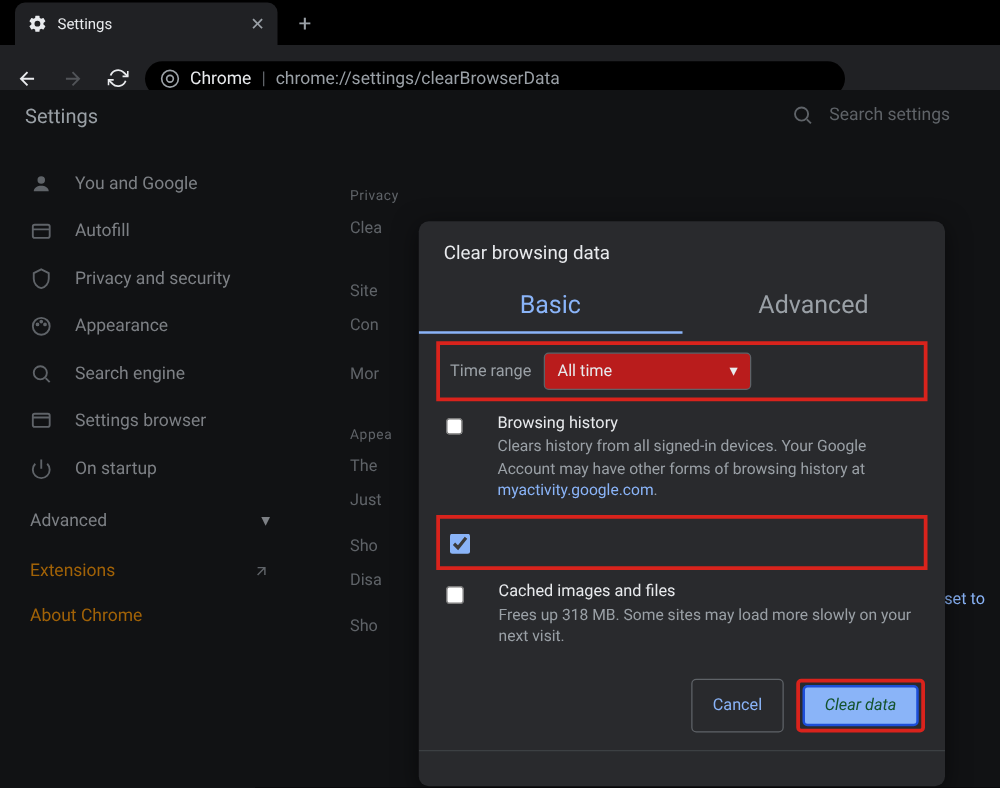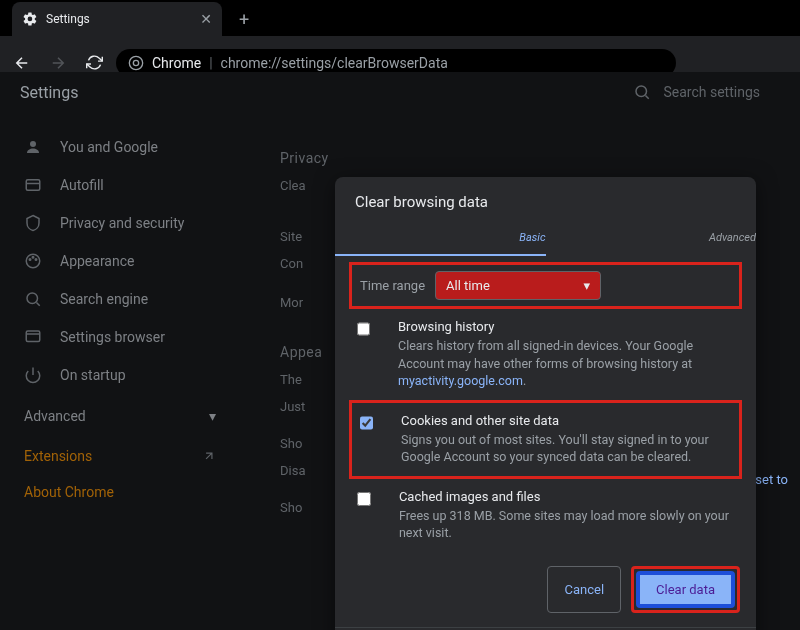--- a/index.html
+++ b/index.html
@@ -20,40 +20,40 @@
 .content { position: absolute; top: 72px; left: 0; right: 0; bottom: 0; background: #111214; }
 .settings-header { position: absolute; top: 0; left: 0; right: 0; height: 40px; display: flex; align-items: center; padding: 0 20px; }
 .settings-title { font-size: 16px; color: #9aa0a6; }
 .search-settings { position: absolute; right: 40px; display: flex; align-items: center; gap: 12px; color: #5f6368; font-size: 14px; }
 .sidebar { position: absolute; top: 48px; left: 0; width: 240px; padding: 8px 0; }
 .side-item { display: flex; align-items: center; gap: 18px; padding: 10px 24px; font-size: 14px; color: #7d8085; }
 .side-item .ic { width: 18px; height: 18px; display: flex; align-items: center; justify-content: center; }
 .side-section { padding: 14px 24px; font-size: 14px; color: #7d8085; display: flex; align-items: center; justify-content: space-between; }
 .side-link { padding: 10px 24px; font-size: 14px; color: #a16207; display: flex; justify-content: space-between; align-items: center; }
 .bg-content { position: absolute; top: 48px; left: 260px; right: 0; bottom: 0; padding: 20px; color: #5f6368; font-size: 13px; }
-.bg-section-title { margin: 10px 0 6px 0; font-size: 14px; letter-spacing: 0.5px; }
+.bg-section-title { margin: 10px 0 6px 0; font-size: 11px; letter-spacing: 0.5px; }
 .bg-row { padding: 6px 0; }
 .dialog { position: absolute; top: 105px; left: 335px; width: 421px; background: #292a2d; border-radius: 8px; box-shadow: 0 4px 20px rgba(0,0,0,0.5); overflow: hidden; }
 .dialog-title { padding: 16px 20px 10px 20px; font-size: 15px; color: #e8eaed; }
 .tabs { display: flex; }
-.tabrow-item { flex: 1; text-align: right; padding: 10px 0; font-size: 11px; color: #9aa0a6; cursor: pointer; font-style: italic; }
+.tabrow-item { flex: 1; text-align: center; padding: 10px 0; font-size: 20px; color: #9aa0a6; cursor: pointer; }
 .tabrow-item.active { color: #8ab4f8; border-bottom: 2px solid #8ab4f8; }
 .section-pad { padding: 0 14px; }
 .time-range-wrap { border: 3px solid #d9231c; padding: 6px 8px; display: flex; align-items: center; gap: 10px; margin-top: 6px; }
 .time-range-label { font-size: 13px; color: #9aa0a6; }
 .time-select { background: #b91c1c; color: #e8eaed; border: 1px solid #5f6368; border-radius: 4px; padding: 6px 10px; font-size: 13px; flex: 1; display: flex; justify-content: space-between; align-items: center; max-width: 166px; }
 .check-row { display: flex; gap: 28px; padding: 10px 8px; }
 .check-row input[type=checkbox] { width: 16px; height: 16px; margin-top: 2px; accent-color: #8ab4f8; }
 .check-body .ct { font-size: 13px; color: #e8eaed; margin-bottom: 3px; }
 .check-body .cd { font-size: 12.5px; color: #9aa0a6; line-height: 1.4; }
 .check-body .cd a { color: #8ab4f8; text-decoration: none; }
 .row-hl { border: 3px solid #d9231c; }
 .dialog-actions { display: flex; justify-content: flex-end; gap: 10px; padding: 14px 16px; }
 .btn { padding: 7px 16px; font-size: 13px; border-radius: 4px; border: 1px solid #5f6368; background: transparent; color: #8ab4f8; cursor: pointer; }
-.btn.primary { background: #8ab4f8; color: #4c1d95; border: 4px solid #1d4ed8; }
+.btn.primary { background: #8ab4f8; color: #14532d; border: 2px solid #1d4ed8; font-style: italic; }
 .btn-hl { border: 3px solid #d9231c; padding: 2px; border-radius: 4px; }
 .footer-note { border-top: 1px solid #3c4043; padding: 14px 18px; font-size: 12.5px; color: #9aa0a6; line-height: 1.5; }
 svg { display: block; }
 </style>
 </head>
 <body>
 
 <div class="tab-bar">
   <div class="tab">
     <span class="favicon">
@@ -230,24 +230,20 @@
       <div class="check-row">
         <input type="checkbox" style="">
         <div class="check-body">
           <div class="ct">Browsing history</div>
           <div class="cd"><span>Clears history from all signed-in devices. Your Google Account may have other forms of browsing history at </span><a>myactivity.google.com</a><span>.</span></div>
         </div>
       </div>
 
       <div class="check-row row-hl">
         <input type="checkbox" checked="" style="">
-        <div class="check-body">
-          <div class="ct">Cookies and other site data</div>
-          <div class="cd">Signs you out of most sites. You'll stay signed in to your Google Account so your synced data can be cleared.</div>
-        </div>
       </div>
 
       <div class="check-row">
         <input type="checkbox" style="">
         <div class="check-body">
           <div class="ct">Cached images and files</div>
           <div class="cd">Frees up 318 MB. Some sites may load more slowly on your next visit.</div>
         </div>
       </div>
     </div>

